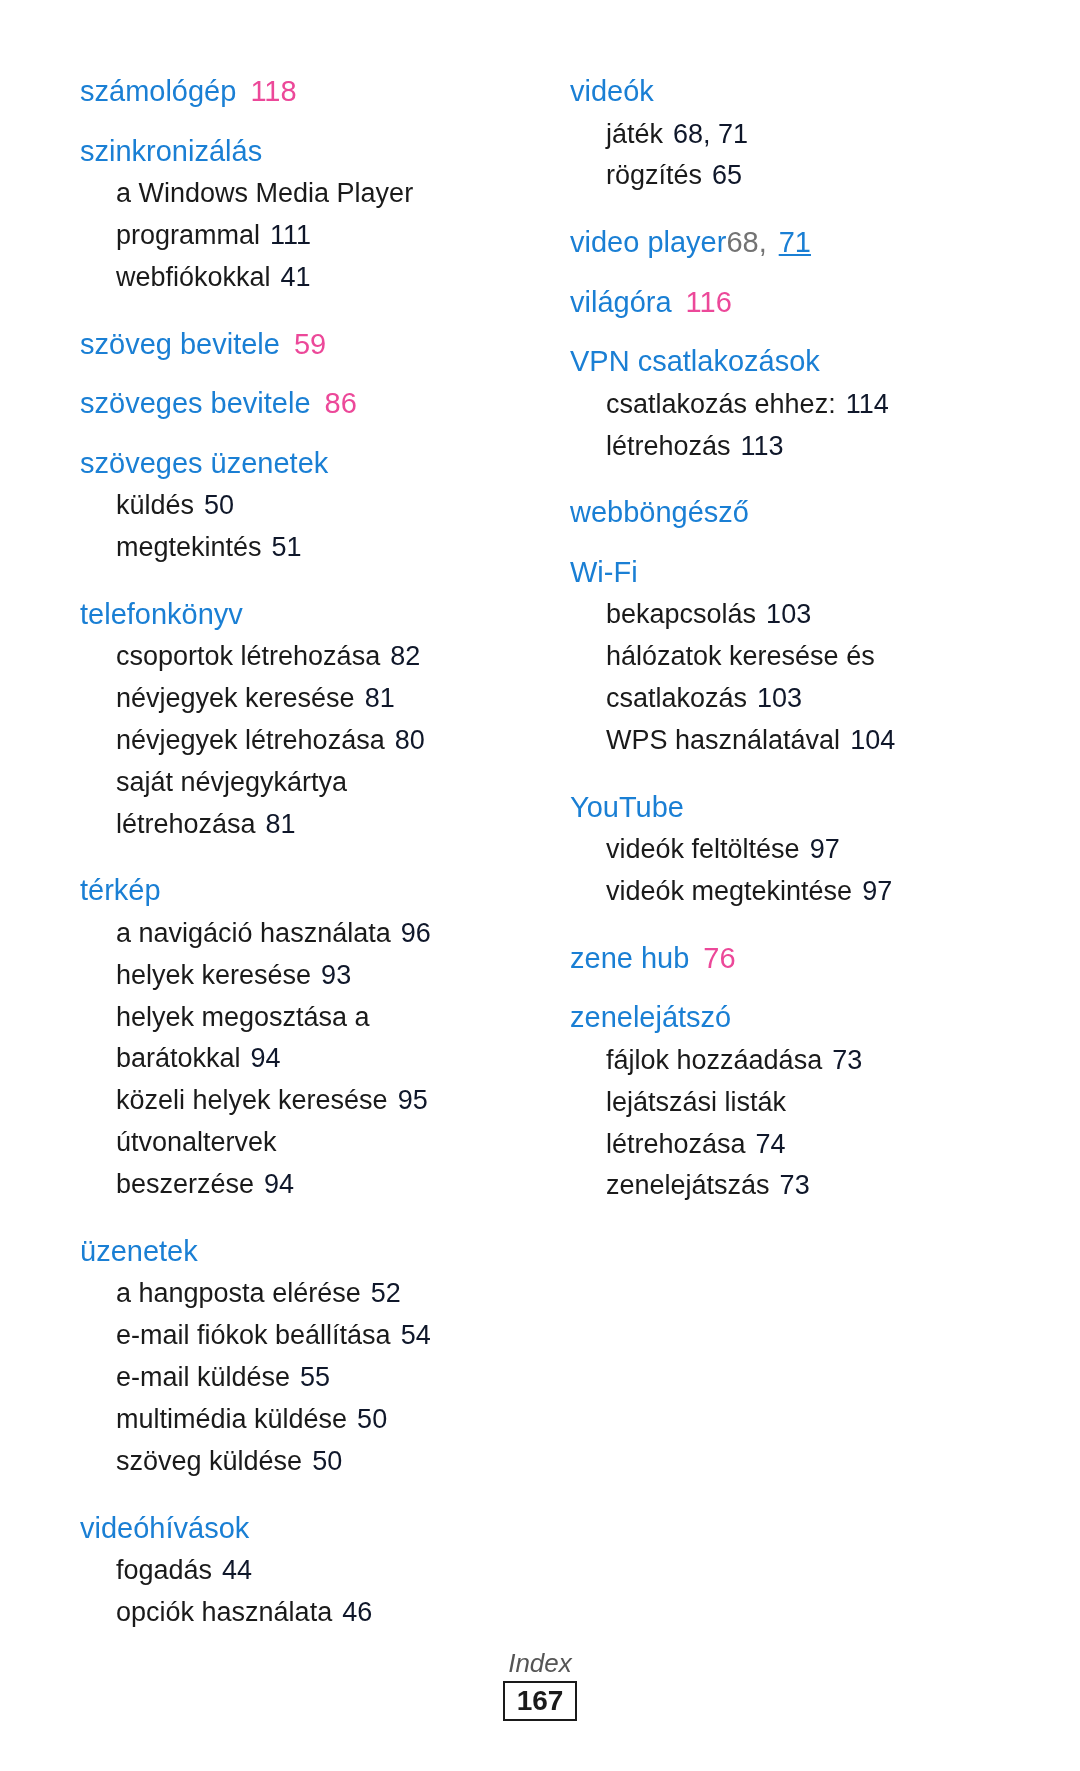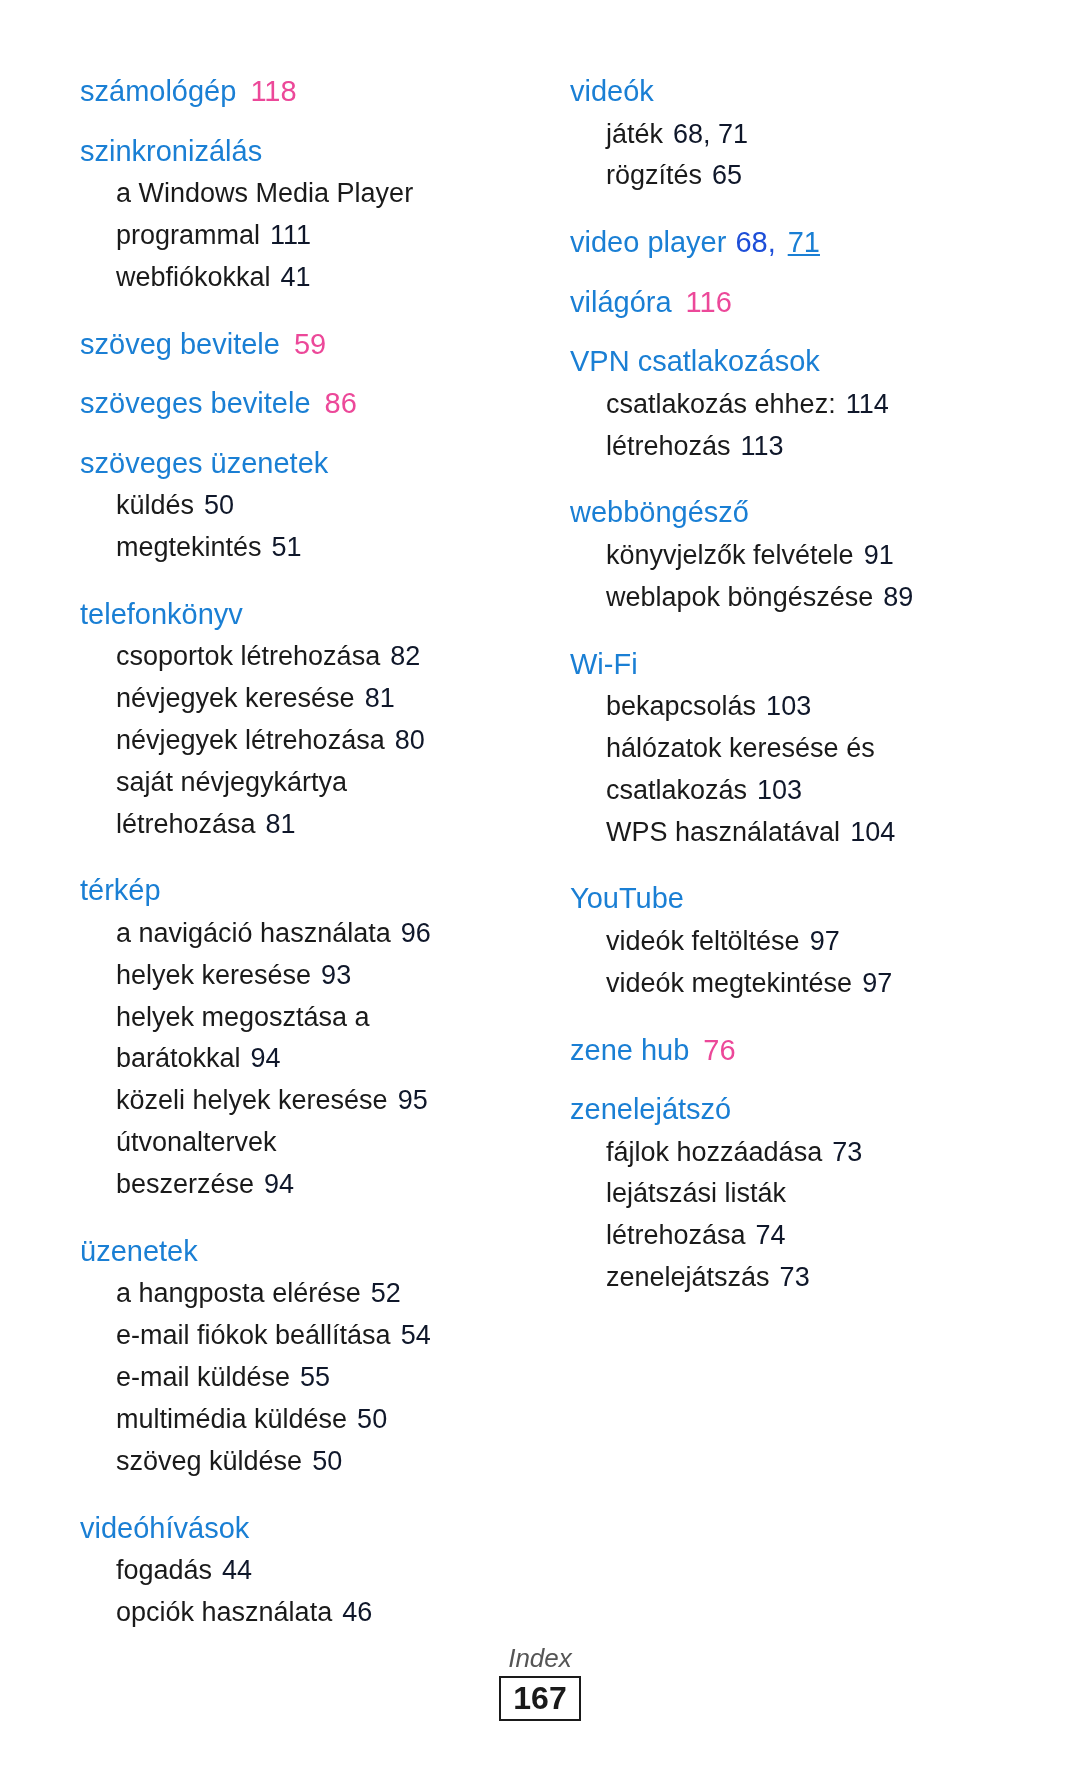--- a/index.html
+++ b/index.html
@@ -79,21 +79,21 @@
       gap: 2px;
     }
 
     .footer-label {
       font-style: italic;
       font-size: 26px;
       color: #555;
     }
 
     .footer-page {
-      font-size: 32px;
+      font-size: 28px;
       font-weight: bold;
       color: #1a1a1a;
       border: 2px solid #1a1a1a;
       padding: 2px 12px;
     }
   </style>
 </head>
 <body>
 
 <div class="page-content">
@@ -199,21 +199,21 @@
         <span>videók</span>
       </div>
       <div class="sub-entries">
         <div class="sub-entry">játék<span class="page-num">68, 71</span></div>
         <div class="sub-entry">rögzítés<span class="page-num">65</span></div>
       </div>
     </div>
 
     <div class="index-entry section-gap">
       <div class="entry-header">
-        <span>video player</span><span style="color:#1d4ed8; margin-left:9px;">68,</span><span style="color:#1a7fd4; margin-left:12px; text-decoration:underline;">71</span>
+        <span>video player</span><span style="color:#737373; margin-left:0;">68,</span><span style="color:#1a7fd4; margin-left:12px; text-decoration:underline;">71</span>
       </div>
     </div>
 
     <div class="index-entry section-gap">
       <div class="entry-header">
         <span>világóra</span><span class="page-num">116</span>
       </div>
     </div>
 
     <div class="index-entry section-gap">
@@ -222,24 +222,20 @@
       </div>
       <div class="sub-entries">
         <div class="sub-entry">csatlakozás ehhez:<span class="page-num">114</span></div>
         <div class="sub-entry">létrehozás<span class="page-num">113</span></div>
       </div>
     </div>
 
     <div class="index-entry section-gap">
       <div class="entry-header">
         <span>webböngésző</span>
-      </div>
-      <div class="sub-entries">
-        <div class="sub-entry">könyvjelzők felvétele<span class="page-num">91</span></div>
-        <div class="sub-entry">weblapok böngészése<span class="page-num">89</span></div>
       </div>
     </div>
 
     <div class="index-entry section-gap">
       <div class="entry-header">
         <span>Wi-Fi</span>
       </div>
       <div class="sub-entries">
         <div class="sub-entry">bekapcsolás<span class="page-num">103</span></div>
         <div class="sub-entry">hálózatok keresése és</div>

